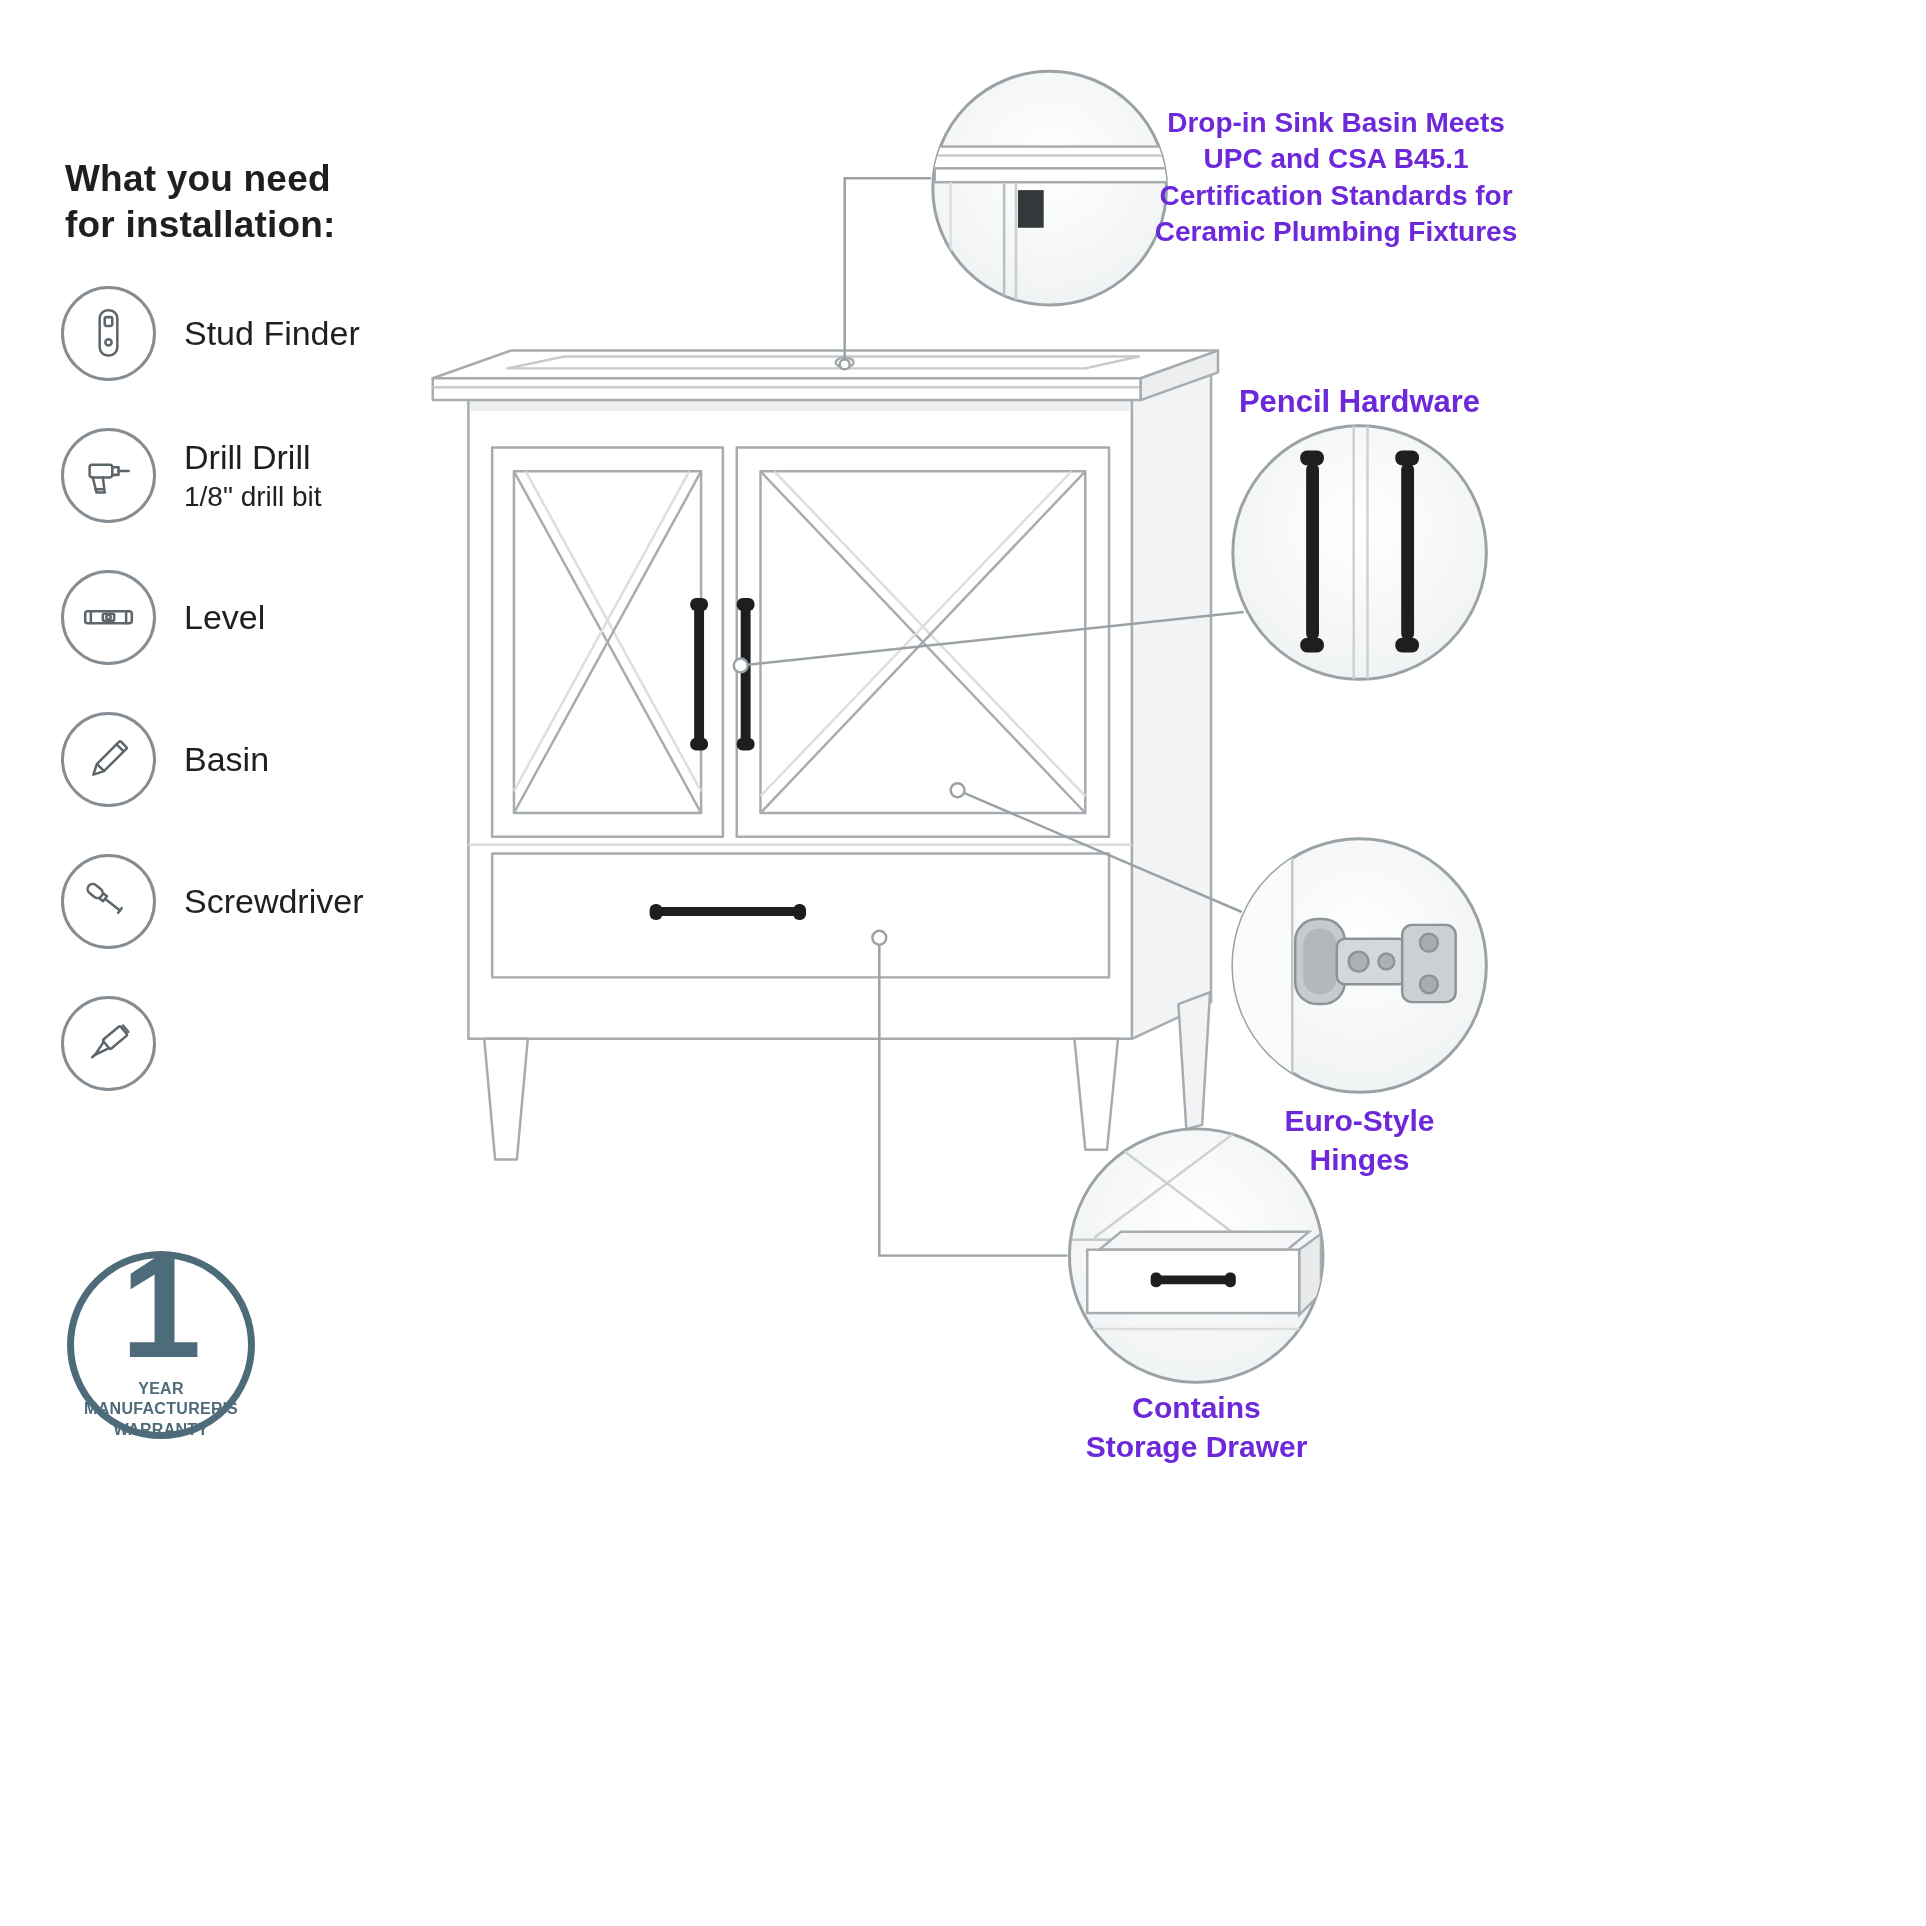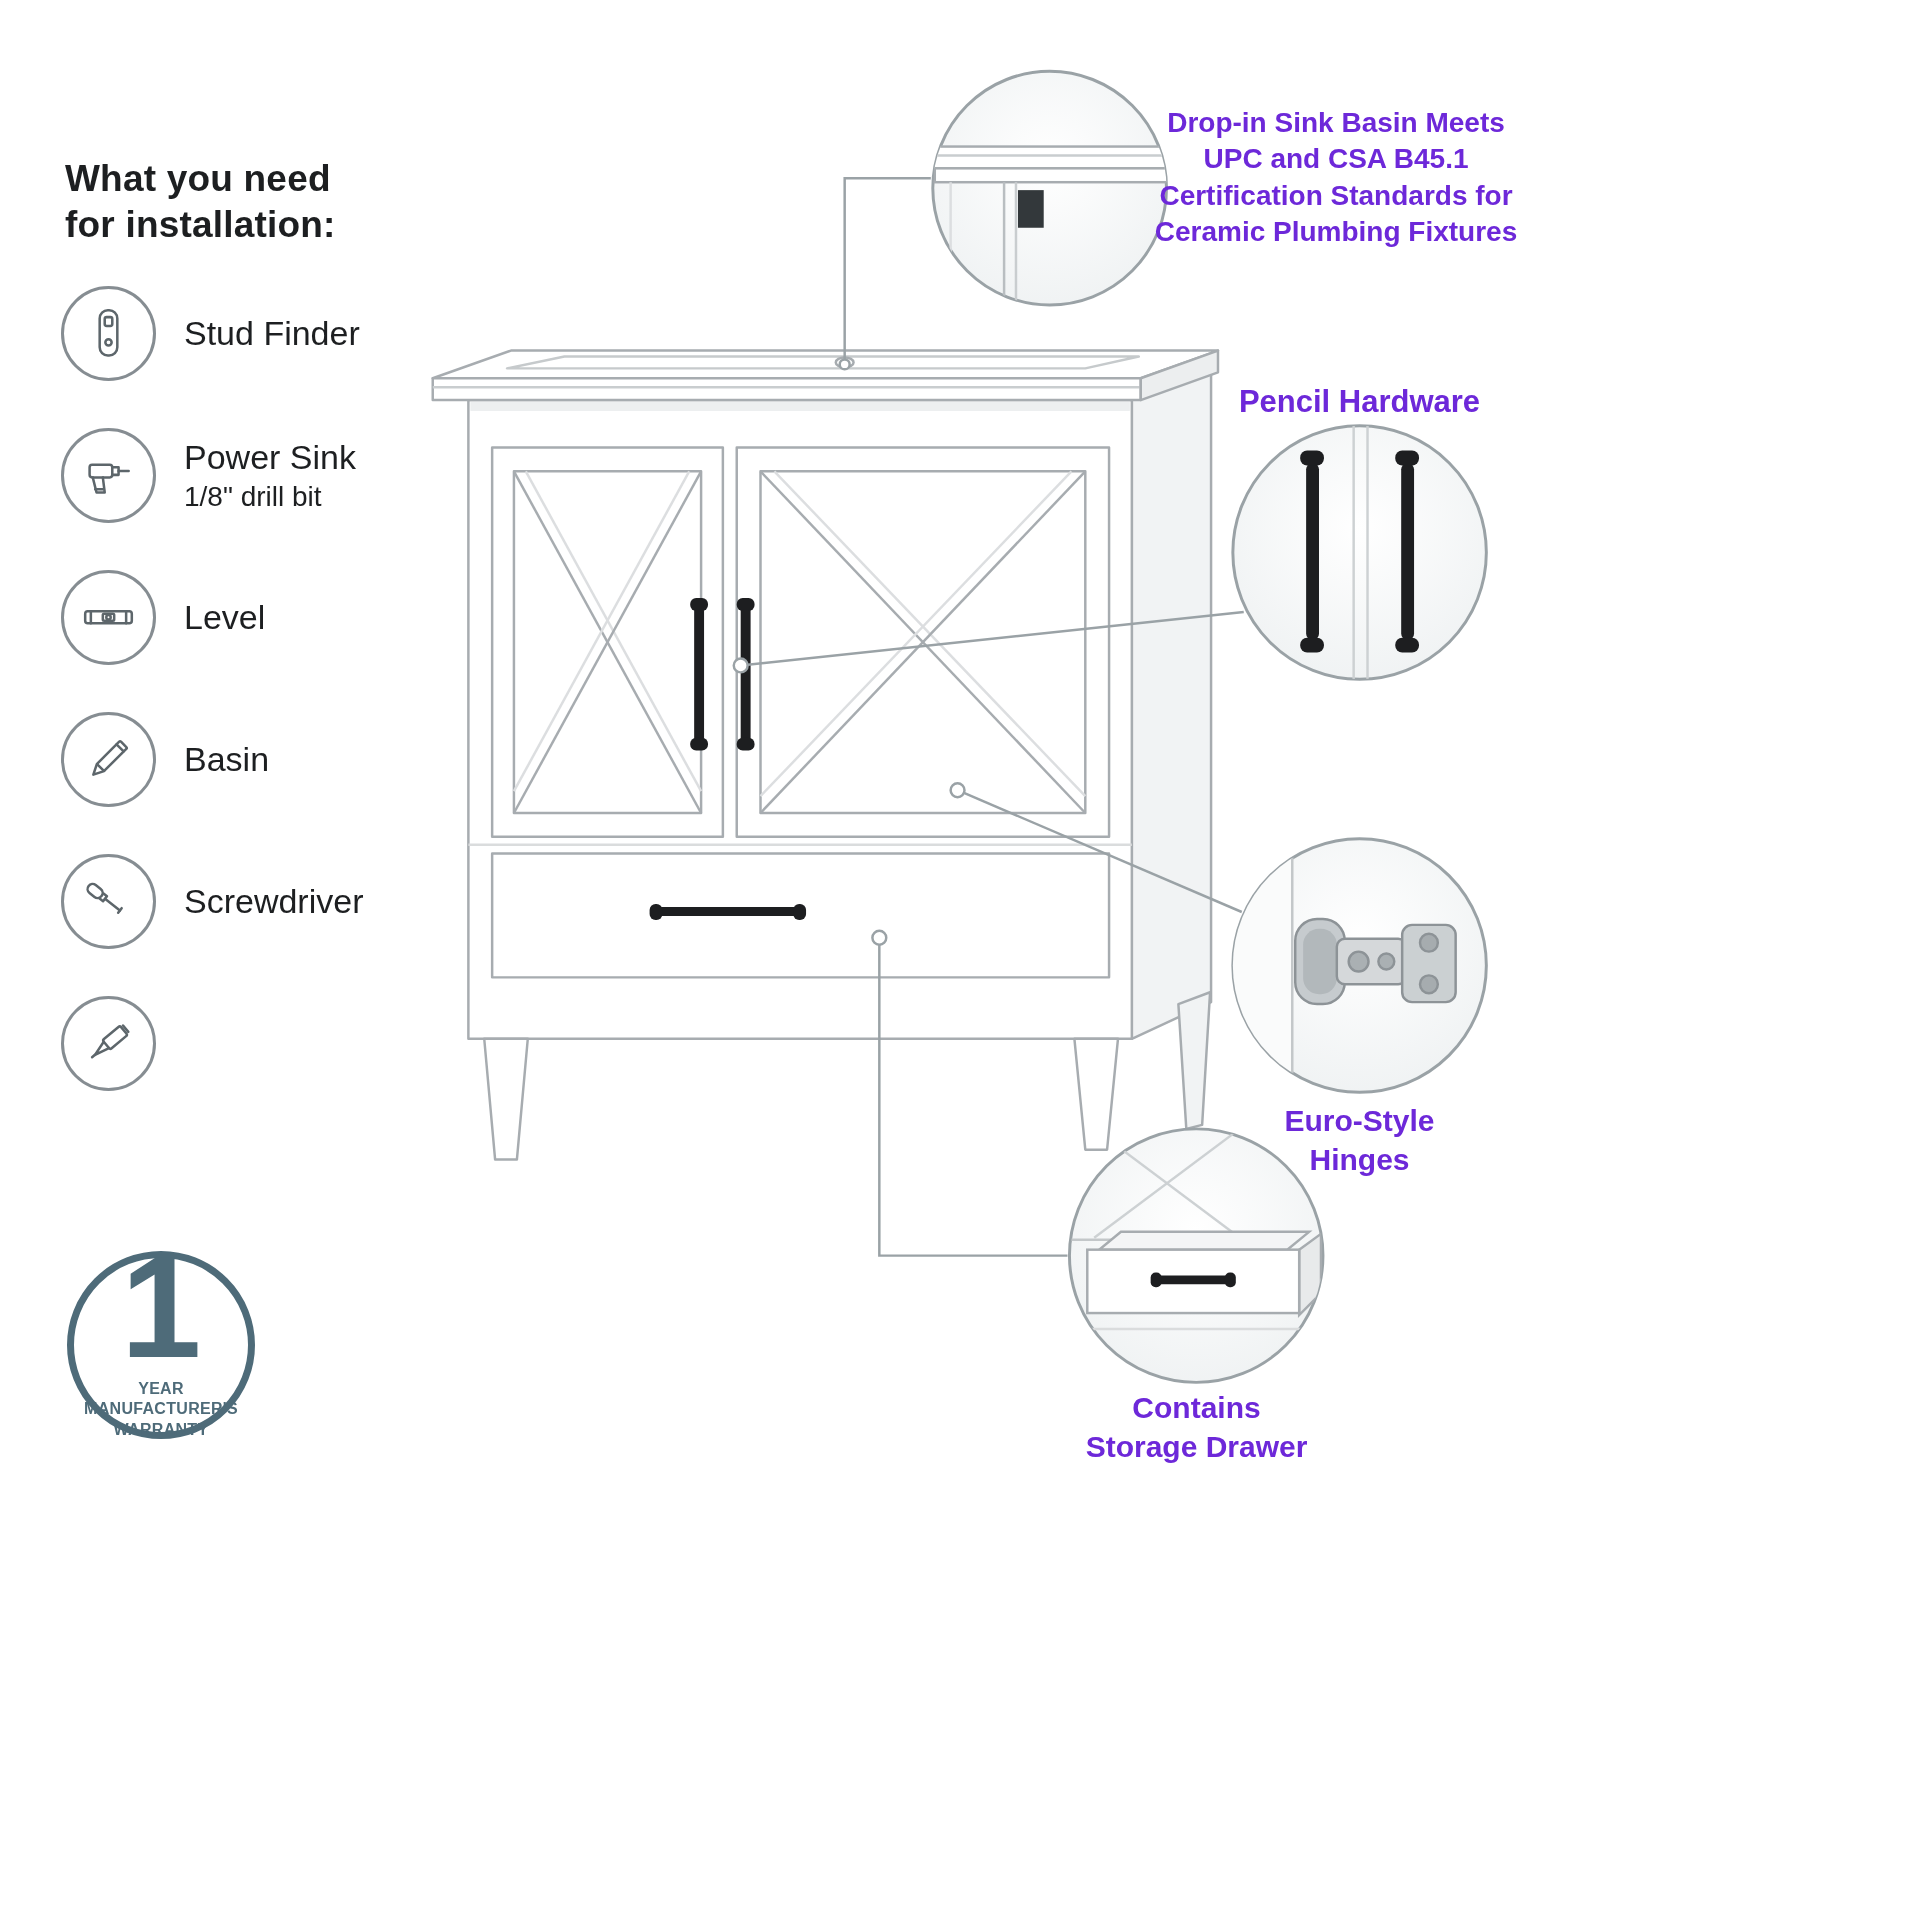--- a/index.html
+++ b/index.html
@@ -66,21 +66,21 @@
     <span class="tool-icon">
       <svg viewBox="0 0 100 100">
         <rect x="20" y="33" width="36" height="20" rx="4"></rect>
         <path d="M56 37 h10 v12 h-10"></path>
         <path d="M66 43 h16"></path>
         <path d="M25 53 l6 24 h13 l-3 -24"></path>
         <path d="M29 72 h12"></path>
       </svg>
     </span>
     <div class="tool-text">
-      <span class="tool-label">Power Sink</span>
+      <span class="tool-label">Drill Drill</span>
       <span class="tool-sub">1/8" drill bit</span>
     </div>
   </div>
 
   <div class="tool-row">
     <span class="tool-icon">
       <svg viewBox="0 0 100 100">
         <rect x="13" y="40" width="74" height="19" rx="4"></rect>
         <rect x="41" y="44" width="18" height="11" rx="2"></rect>
         <circle cx="50" cy="49.5" r="3.5"></circle>

